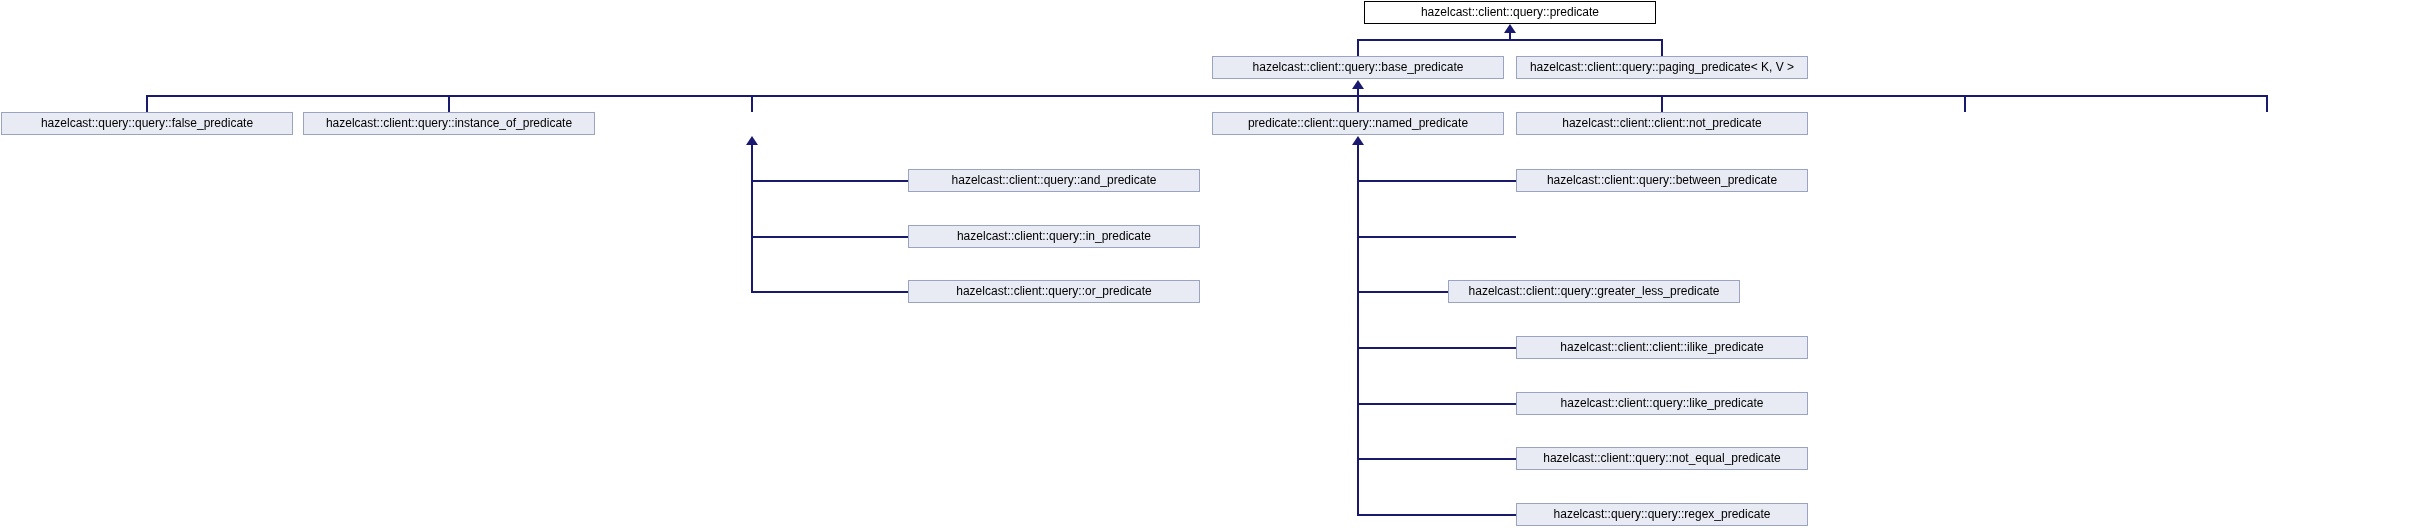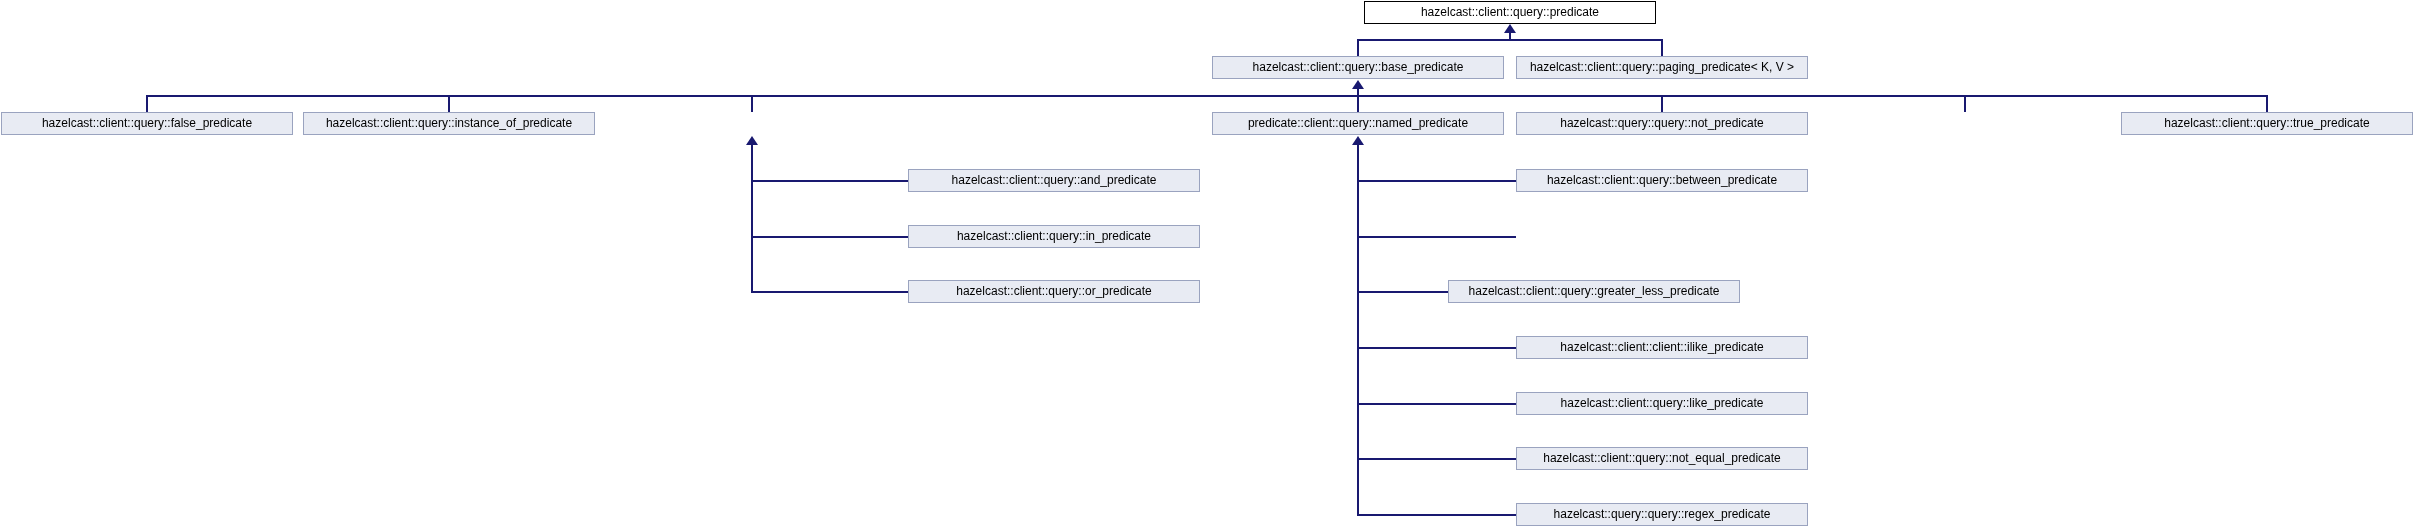--- a/index.html
+++ b/index.html
@@ -85,25 +85,24 @@
   <div class="hline" style="left:1357px;top:347px;width:159px"></div>
   <div class="hline" style="left:1357px;top:403px;width:159px"></div>
   <div class="hline" style="left:1357px;top:458px;width:159px"></div>
   <div class="hline" style="left:1357px;top:514px;width:159px"></div>
 
   <div class="node current" style="left:1364px;top:1px">hazelcast::client::query::predicate</div>
 
   <div class="node" style="left:1212px;top:56px">hazelcast::client::query::base_predicate</div>
   <div class="node" style="left:1516px;top:56px">hazelcast::client::query::paging_predicate&lt; K, V &gt;</div>
 
-  <div class="node" style="left:1px;top:112px">hazelcast::client::query::false_predicate</div>
+  <div class="node" style="left:1px;top:112px">hazelcast::query::query::false_predicate</div>
   <div class="node" style="left:303px;top:112px">hazelcast::client::query::instance_of_predicate</div>
   <div class="node" style="left:1212px;top:112px">predicate::client::query::named_predicate</div>
-  <div class="node" style="left:1516px;top:112px">hazelcast::query::query::not_predicate</div>
-  <div class="node" style="left:2121px;top:112px">hazelcast::client::query::true_predicate</div>
+  <div class="node" style="left:1516px;top:112px">hazelcast::client::client::not_predicate</div>
 
   <div class="node" style="left:908px;top:169px">hazelcast::client::query::and_predicate</div>
   <div class="node" style="left:908px;top:225px">hazelcast::client::query::in_predicate</div>
   <div class="node" style="left:908px;top:280px">hazelcast::client::query::or_predicate</div>
 
   <div class="node" style="left:1516px;top:169px">hazelcast::client::query::between_predicate</div>
   <div class="node" style="left:1448px;top:280px">hazelcast::client::query::greater_less_predicate</div>
   <div class="node" style="left:1516px;top:336px">hazelcast::client::client::ilike_predicate</div>
   <div class="node" style="left:1516px;top:392px">hazelcast::client::query::like_predicate</div>
   <div class="node" style="left:1516px;top:447px">hazelcast::client::query::not_equal_predicate</div>

